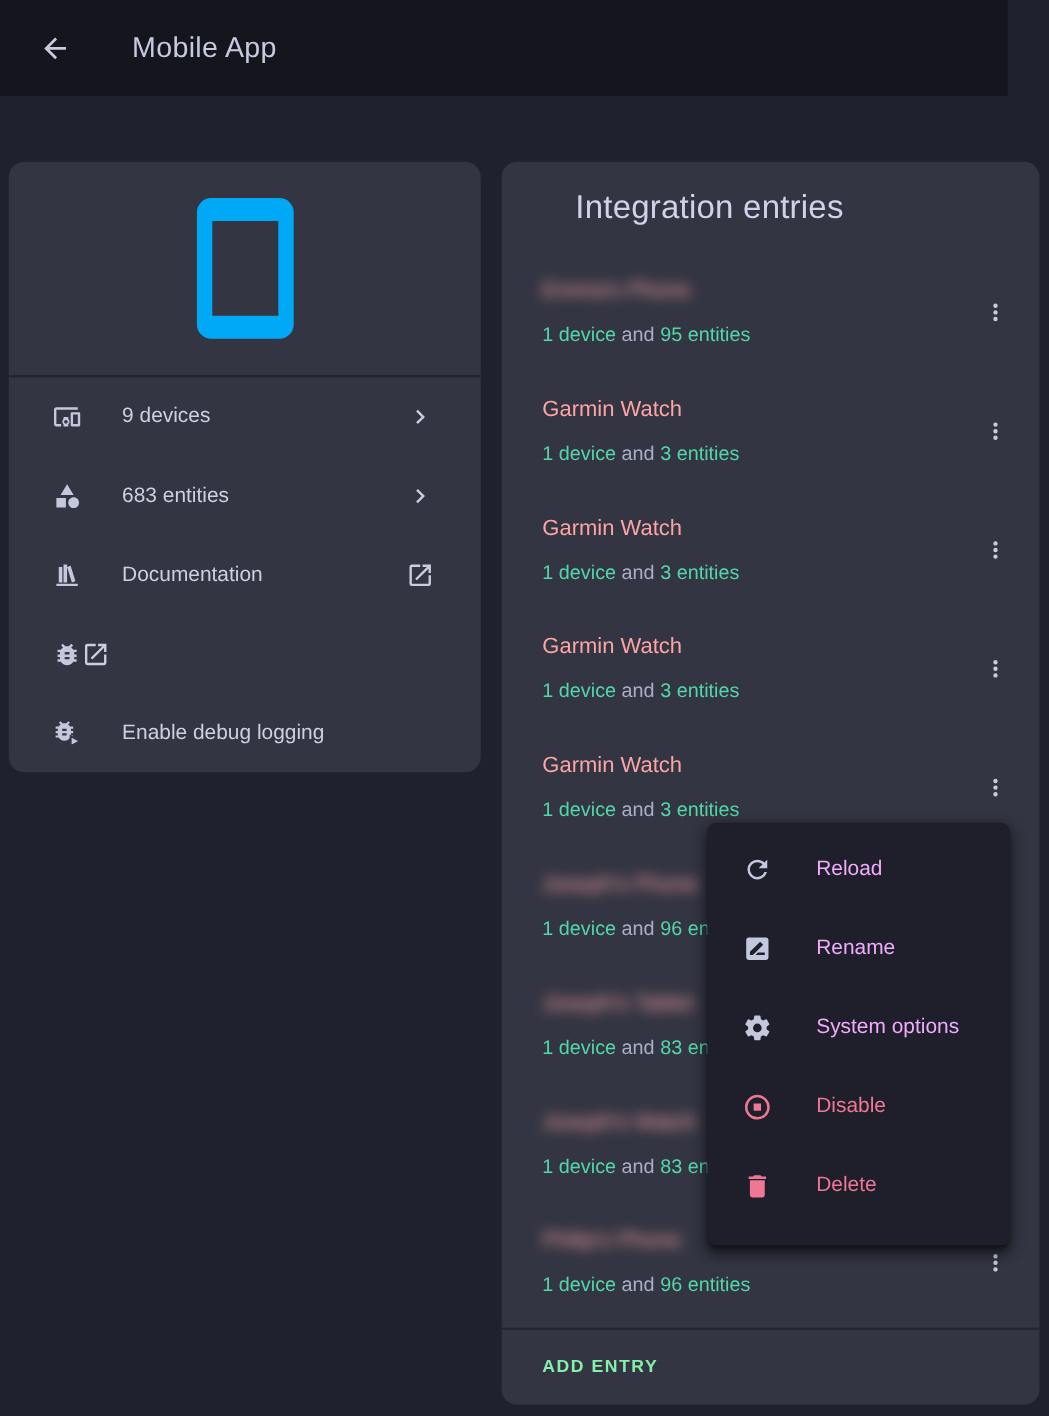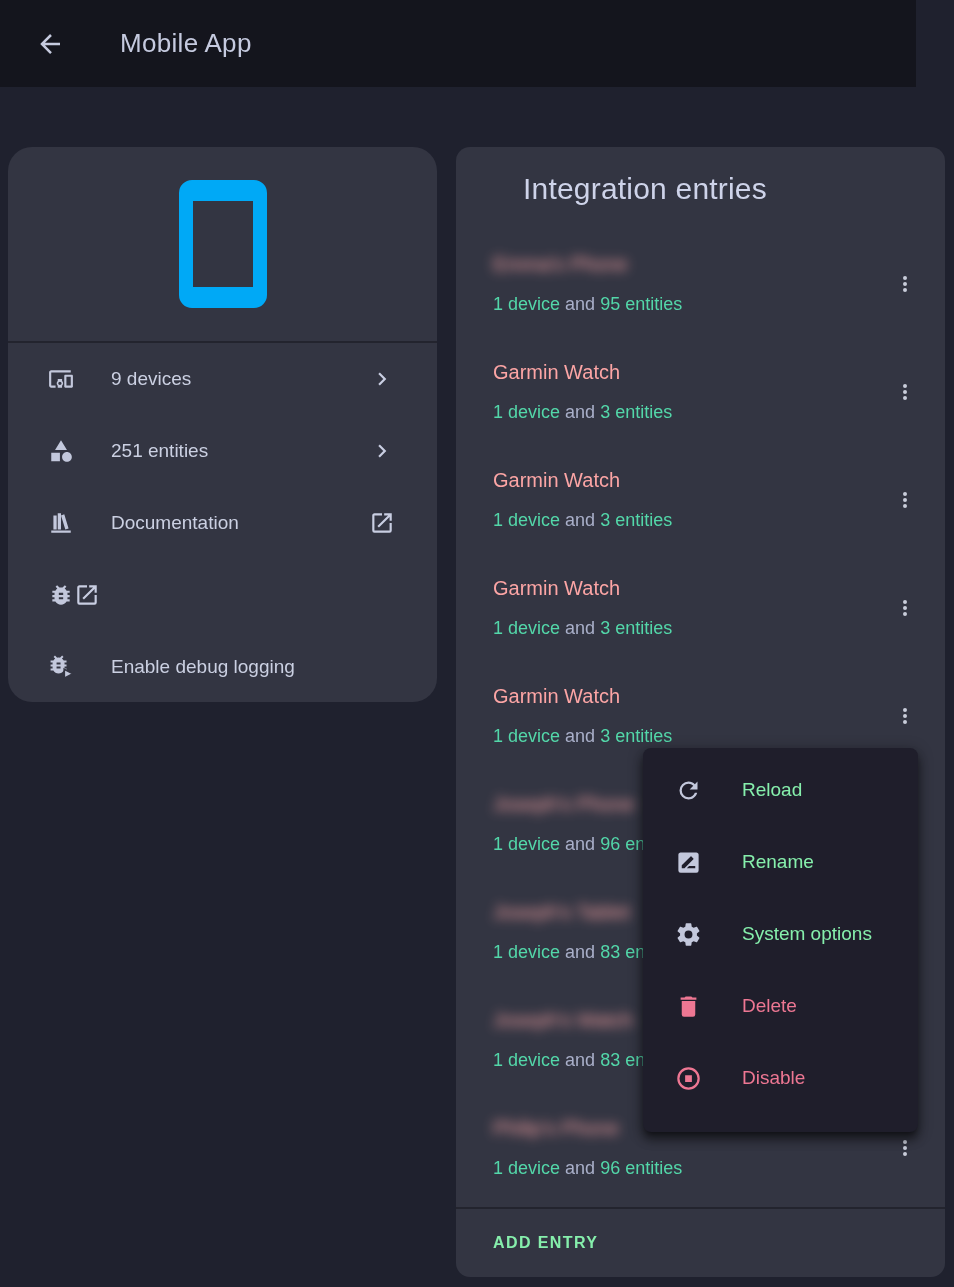--- a/index.html
+++ b/index.html
@@ -23,21 +23,21 @@
     width:48px; height:48px; margin-left:26px; display:flex;
     align-items:center; justify-content:center; cursor:pointer;
   }
   .back-btn .icon { width:30px; height:30px; color:#c6cbdf; }
   .appbar-title {
     margin-left:46px; font-size:26px; color:#c5cadf; letter-spacing:.3px;
   }
 
   
   .card { position:absolute; background:#333542; border-radius:14px; }
-  .card-left  { left:8px;  top:147px; width:429px; height:555px;border-radius:24px; }
+  .card-left  { left:8px;  top:147px; width:429px; height:555px; }
   .card-right { left:456px; top:147px; width:489px; height:1130px; }
 
   
   .phone-hero {
     height:196px; display:flex; align-items:center; justify-content:center;
     border-bottom:2px solid #23242e;
   }
   .phone-shape {
     width:88px; height:128px;
     border:14px solid #00a9f6;
@@ -88,21 +88,21 @@
     position:absolute; left:643px; top:748px; width:275px; height:384px;
     background:#1f1e2b; border-radius:8px; z-index:20;
     box-shadow:0 8px 10px 1px rgba(0,0,0,.32), 0 3px 14px 2px rgba(0,0,0,.28), 0 5px 5px -3px rgba(0,0,0,.4);
     padding:6px 0;
   }
   .menu-item {
     height:72px; display:flex; align-items:center; padding:0 16px 0 32px;
     cursor:pointer;
   }
   .menu-item .micon { width:27px; height:27px; flex:none; color:#c3c8dc; }
-  .menu-item .mlbl { margin-left:40px; font-size:19px; color:#86efac; }
+  .menu-item .mlbl { margin-left:40px; font-size:19px; color:#f0abfc; }
   .menu-item.danger .micon, .menu-item.danger .mlbl { color:#ee7793; }
 </style>
 </head>
 <body>
 
 <div class="appbar">
   <div class="back-btn">
     <span class="icon">
         <svg viewBox="0 0 24 24" fill="currentColor">
           <path d="M20,11V13H8L13.5,18.5L12.08,19.92L4.16,12L12.08,4.08L13.5,5.5L8,11H20Z"></path>
@@ -131,21 +131,21 @@
           </svg>
         </span>
       </div>
 
       <div class="info-row">
         <span class="icon lead">
           <svg viewBox="0 0 24 24" fill="currentColor">
             <path d="M11,13.5V21.5H3V13.5H11M12,2L17.5,11H6.5L12,2M17.5,13C20,13 22,15 22,17.5C22,20 20,22 17.5,22C15,22 13,20 13,17.5C13,15 15,13 17.5,13Z"></path>
           </svg>
         </span>
-        <span class="lbl">251 entities</span>
+        <span class="lbl">683 entities</span>
         <span class="icon trail">
           <svg viewBox="0 0 24 24" fill="currentColor">
             <path d="M8.59,16.58L13.17,12L8.59,7.41L10,6L16,12L10,18L8.59,16.58Z"></path>
           </svg>
         </span>
       </div>
 
       <div class="info-row">
         <span class="icon lead">
           <svg viewBox="0 0 24 24" fill="currentColor">
@@ -386,27 +386,27 @@
         <svg viewBox="0 0 24 24" fill="currentColor">
           <path d="M12,15.5A3.5,3.5 0 0,1 8.5,12A3.5,3.5 0 0,1 12,8.5A3.5,3.5 0 0,1 15.5,12A3.5,3.5 0 0,1 12,15.5M19.43,12.97C19.47,12.65 19.5,12.33 19.5,12C19.5,11.67 19.47,11.34 19.43,11L21.54,9.37C21.73,9.22 21.78,8.95 21.66,8.73L19.66,5.27C19.54,5.05 19.27,4.96 19.05,5.05L16.56,6.05C16.04,5.66 15.5,5.32 14.87,5.07L14.5,2.42C14.46,2.18 14.25,2 14,2H10C9.75,2 9.54,2.18 9.5,2.42L9.13,5.07C8.5,5.32 7.96,5.66 7.44,6.05L4.95,5.05C4.73,4.96 4.46,5.05 4.34,5.27L2.34,8.73C2.21,8.95 2.27,9.22 2.46,9.37L4.57,11C4.53,11.34 4.5,11.67 4.5,12C4.5,12.33 4.53,12.65 4.57,12.97L2.46,14.63C2.27,14.78 2.21,15.05 2.34,15.27L4.34,18.73C4.46,18.95 4.73,19.03 4.95,18.95L7.44,17.94C7.96,18.34 8.5,18.68 9.13,18.93L9.5,21.58C9.54,21.82 9.75,22 10,22H14C14.25,22 14.46,21.82 14.5,21.58L14.87,18.93C15.5,18.67 16.04,18.34 16.56,17.94L19.05,18.95C19.27,19.03 19.54,18.95 19.66,18.73L21.66,15.27C21.78,15.05 21.73,14.78 21.54,14.63L19.43,12.97Z"></path>
         </svg>
       </span>
       <span class="mlbl">System options</span>
     </div>
 
     <div class="menu-item danger">
       <span class="icon micon">
         <svg viewBox="0 0 24 24" fill="currentColor">
-          <path d="M19,4H15.5L14.5,3H9.5L8.5,4H5V6H19V4M6,19A2,2 0 0,0 8,21H16A2,2 0 0,0 18,19V7H6V19Z"></path>
-        </svg>
-      </span>
-      <span class="mlbl">Delete</span>
+          <path d="M12,2A10,10 0 0,1 22,12A10,10 0 0,1 12,22A10,10 0 0,1 2,12A10,10 0 0,1 12,2M12,4A8,8 0 0,0 4,12A8,8 0 0,0 12,20A8,8 0 0,0 20,12A8,8 0 0,0 12,4M9,9H15V15H9V9Z"></path>
+        </svg>
+      </span>
+      <span class="mlbl">Disable</span>
     </div>
 
     <div class="menu-item danger">
       <span class="icon micon">
         <svg viewBox="0 0 24 24" fill="currentColor">
-          <path d="M12,2A10,10 0 0,1 22,12A10,10 0 0,1 12,22A10,10 0 0,1 2,12A10,10 0 0,1 12,2M12,4A8,8 0 0,0 4,12A8,8 0 0,0 12,20A8,8 0 0,0 20,12A8,8 0 0,0 12,4M9,9H15V15H9V9Z"></path>
-        </svg>
-      </span>
-      <span class="mlbl">Disable</span>
+          <path d="M19,4H15.5L14.5,3H9.5L8.5,4H5V6H19V4M6,19A2,2 0 0,0 8,21H16A2,2 0 0,0 18,19V7H6V19Z"></path>
+        </svg>
+      </span>
+      <span class="mlbl">Delete</span>
     </div>
   </div>
 
 </body></html>

